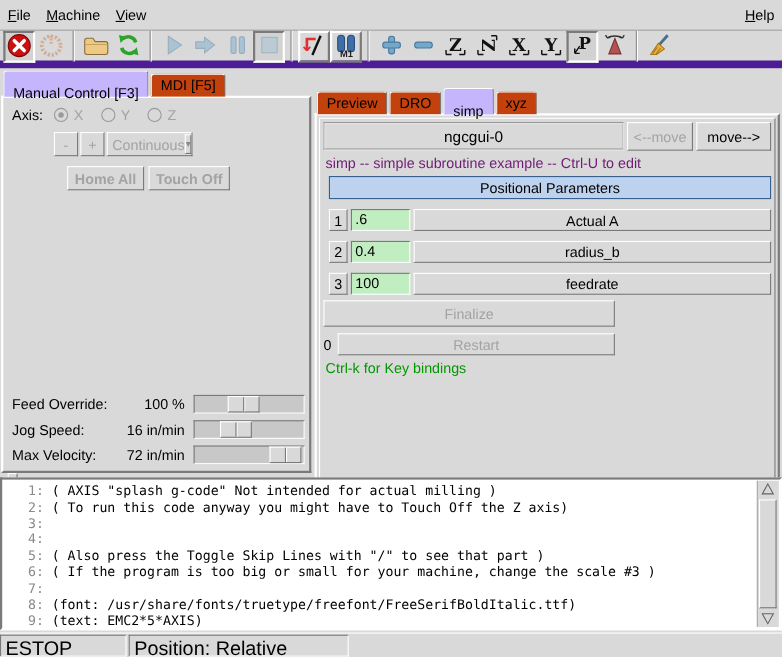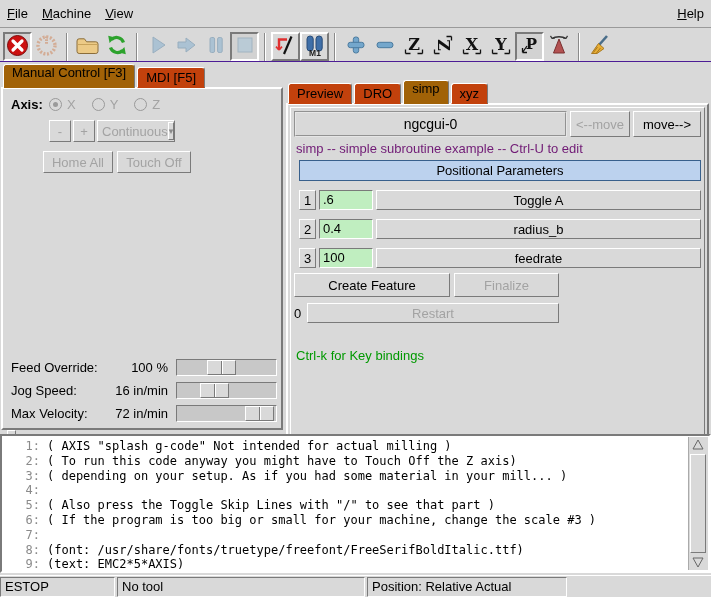--- a/index.html
+++ b/index.html
@@ -8,45 +8,45 @@
   .raised{border:1px solid;border-color:#ffffff #7a7a7a #7a7a7a #ffffff;}
   .sunken{border:1px solid;border-color:#7a7a7a #ffffff #ffffff #7a7a7a;}
   .sunken2{border:2px solid;border-color:#7a7a7a #ffffff #ffffff #7a7a7a;}
   .disabled-text{color:#a3a3a3;}
   
   #menubar{position:absolute;left:0;top:0;width:711px;height:27px;display:flex;align-items:center;border-bottom:1px solid #9a9a9a;background:#d9d9d9;}
   .mi{display:inline-block;padding:3px 7px;font-size:13px;}
   .mi::first-letter{text-decoration:underline;}
   #menu-spacer{flex:1;}
   
-  #toolbar{position:absolute;left:0;top:28px;width:711px;height:34px;display:flex;align-items:flex-end;padding-left:3px;box-sizing:border-box;border-bottom:1px solid #4c1d95;background:#d9d9d9;}
+  #toolbar{position:absolute;left:0;top:28px;width:711px;height:34px;display:flex;align-items:flex-start;padding-left:3px;box-sizing:border-box;border-bottom:7px solid #4c1d95;background:#d9d9d9;}
   .tbtn{width:29px;height:29px;display:flex;align-items:center;justify-content:center;box-sizing:border-box;background:transparent;}
   .tbtn.pressed{border:2px solid;border-color:#7a7a7a #ffffff #ffffff #7a7a7a;background:#d2d2d2;}
   .tbtn.boxed{border:2px solid;border-color:#ffffff #7a7a7a #7a7a7a #ffffff;}
   .tsep{width:0;height:28px;border-left:1px solid #8a8a8a;border-right:1px solid #ffffff;margin:0 5px;}
   .dith{opacity:.45;}
   
   #main{position:absolute;left:0;top:63px;width:711px;height:368px;}
   #left-panel{position:absolute;left:0;top:0;width:285px;height:368px;}
   #right-panel{position:absolute;left:285px;top:16px;width:426px;height:368px;}
   .tabrow{position:absolute;left:3px;top:1px;height:24px;display:flex;align-items:flex-end;gap:2px;z-index:3;}
   .tab{box-sizing:border-box;height:21px;padding:2px 8px 2px 8px;background:#c2410c;border:1px solid;border-color:#ffffff #7a7a7a transparent #ffffff;border-radius:3px 3px 0 0;font-size:13px;white-space:nowrap;}
-  .tab.active{height:24px;background:#a16207;padding-top:0;border-bottom:none;}
+  .tab.active{height:24px;background:#c4b5fd;padding-top:12px;border-bottom:none;}
   .panel-body{position:absolute;left:1px;top:24px;right:2px;bottom:1px;background:#d9d9d9;border:2px solid;border-color:#ffffff #7a7a7a #7a7a7a #ffffff;box-sizing:border-box;}
   
   .axis-row{display:flex;align-items:center;margin:8px 0 0 8px;}
-  .axis-label{font-weight:bold;width:38px;}
+  .axis-label{font-weight:normal;width:38px;}
   .radio-item{display:flex;align-items:center;margin-right:16px;color:#a3a3a3;}
   .radio{width:11px;height:11px;border-radius:50%;border:1px solid #9a9a9a;background:#d9d9d9;margin-right:5px;position:relative;}
   .radio.checked::after{content:"";position:absolute;left:3px;top:3px;width:5px;height:5px;border-radius:50%;background:#9a9a9a;}
   .jog-row{display:flex;align-items:center;margin:8px 0 0 46px;gap:2px;}
   .small-btn{width:22px;height:22px;display:flex;align-items:center;justify-content:center;background:#d9d9d9;box-sizing:border-box;}
   .combo{width:78px;height:22px;display:flex;align-items:center;box-sizing:border-box;background:#d9d9d9;padding-left:4px;}
   .combo-ind{margin-left:auto;width:14px;height:16px;display:flex;align-items:center;justify-content:center;background:#d9d9d9;border:1px solid;border-color:#fff #7a7a7a #7a7a7a #fff;font-size:9px;color:#8a8a8a;margin-right:2px;}
-  .home-row{display:flex;align-items:center;margin:9px 0 0 40px;gap:4px;}
+  .home-row{display:flex;align-items:center;margin:9px 0 0 58px;gap:4px;font-weight:bold;}
   .btn{background:#d9d9d9;box-sizing:border-box;display:flex;align-items:center;justify-content:center;font-size:13px;}
   .slider-block{position:absolute;left:0;right:4px;bottom:4px;}
   .slider-row{display:flex;align-items:center;height:21px;margin:2px 0 0 8px;}
   .slider-row .sl-label{flex:1;font-size:13px;}
   .slider-row .sl-value{width:70px;text-align:right;margin-right:8px;font-size:13px;}
   .trough{position:relative;width:101px;height:17px;background:#c8c8c8;border:1px solid;border-color:#7a7a7a #ffffff #ffffff #7a7a7a;box-sizing:border-box;}
   .shandle{position:absolute;top:0;width:29px;height:15px;background:#d9d9d9;border:1px solid;border-color:#ffffff #7a7a7a #7a7a7a #ffffff;box-sizing:border-box;}
   .shandle::after{content:"";position:absolute;left:13px;top:0;bottom:0;border-left:1px solid #7a7a7a;border-right:1px solid #ffffff;}
   
   .ngcgui{position:absolute;left:2px;top:2px;right:2px;height:330px;border:1px solid;border-color:#ffffff #7a7a7a #7a7a7a #ffffff;padding:3px;box-sizing:border-box;}
@@ -57,35 +57,35 @@
   .mid{display:flex;margin-top:1px;}
   .canvas-frame{width:265px;height:190px;box-sizing:border-box;background:#000;}
   .params{flex:1;margin-left:5px;display:flex;flex-direction:column;}
   .pheader{border:1px solid #38608c;background:#bcd2ee;text-align:center;font-size:13px;padding:2px 0;}
   .prow{display:flex;margin-top:9px;gap:3px;align-items:center;}
   .pnum{width:17px;height:20px;line-height:20px;text-align:center;background:#d9d9d9;box-sizing:border-box;}
   .pentry{width:54px;height:20px;line-height:18px;background:#c0eec0;padding:0 3px;box-sizing:border-box;font-size:13px;}
   .pname{flex:1;height:20px;line-height:20px;text-align:center;background:#d9d9d9;box-sizing:border-box;font-size:13px;}
   .feature-row{display:flex;width:265px;gap:4px;margin-top:5px;}
   .restart-row{display:flex;width:265px;margin-top:6px;align-items:center;}
-  .hint{color:#009900;font-size:13px;margin-top:25px;margin-left:2px;}
+  .hint{color:#009900;font-size:13px;margin-top:4px;margin-left:2px;}
   
   #grip{position:absolute;left:7px;top:430px;width:7px;height:6px;background:#d9d9d9;border:1px solid;border-color:#ffffff #7a7a7a #7a7a7a #ffffff;}
   
   #gcode-area{position:absolute;left:0;top:434px;width:711px;height:139px;background:#ffffff;border:2px solid;border-color:#7a7a7a #ffffff #ffffff #7a7a7a;box-sizing:border-box;overflow:hidden;}
   .gl{display:flex;height:14.8px;line-height:14.8px;font-family:"DejaVu Sans Mono",monospace;font-size:12px;white-space:pre;}
   .gn{width:38px;text-align:right;color:#8a8a8a;padding-right:7px;flex:none;}
   .gt{color:#000;}
   #gcode-lines{padding-top:3px;}
   #gscroll{position:absolute;right:1px;top:1px;width:19px;height:133px;background:#d9d9d9;border-left:1px solid #aaa;}
   .sb-arrow{position:absolute;left:1px;width:16px;height:15px;display:flex;align-items:center;justify-content:center;}
   .sb-thumb{position:absolute;left:1px;top:17px;bottom:17px;width:16px;background:#d9d9d9;border:1px solid;border-color:#ffffff #7a7a7a #7a7a7a #ffffff;box-sizing:border-box;}
   
   #statusbar{position:absolute;left:0;top:575px;width:711px;height:22px;display:flex;background:#d9d9d9;border-top:1px solid #ffffff;}
-  .scell{box-sizing:border-box;height:20px;margin:1px 2px 0 0;padding:1px 5px 0 4px;border:1px solid;border-color:#7a7a7a #ffffff #ffffff #7a7a7a;font-size:13px;}
+  .scell{box-sizing:border-box;height:20px;margin:1px 2px 0 0;padding:1px 5px 0 4px;border:1px solid;border-color:#7a7a7a #ffffff #ffffff #7a7a7a;font-size:18px;}
 </style>
 </head>
 <body>
 
 <div id="app">
 
   <div id="menubar">
     <span class="mi">File</span>
     <span class="mi">Machine</span>
     <span class="mi">View</span>
@@ -292,55 +292,54 @@
             <div class="btn raised mv-btn disabled-text">&lt;--move</div>
             <div class="btn raised mv-btn" style="width:68px;">move--&gt;</div>
           </div>
           <div class="desc">simp -- simple subroutine example -- Ctrl-U to edit</div>
           <div class="mid">
             <div class="params">
               <div class="pheader">Positional Parameters</div>
               <div class="prow">
                 <span class="pnum raised">1</span>
                 <span class="pentry sunken">.6</span>
-                <span class="pname raised">Toggle A</span>
+                <span class="pname raised">Actual A</span>
               </div>
               <div class="prow">
                 <span class="pnum raised">2</span>
                 <span class="pentry sunken">0.4</span>
                 <span class="pname raised">radius_b</span>
               </div>
               <div class="prow">
                 <span class="pnum raised">3</span>
                 <span class="pentry sunken">100</span>
                 <span class="pname raised">feedrate</span>
               </div>
             </div>
           </div>
           <div class="feature-row">
-            <div class="btn raised" style="width:156px;height:24px;">Create Feature</div>
             <div class="btn raised disabled-text" style="flex:1;height:24px;">Finalize</div>
           </div>
           <div class="restart-row">
             <span style="width:13px;">0</span>
             <div class="btn raised disabled-text" style="flex:1;height:20px;">Restart</div>
           </div>
           <div class="hint">Ctrl-k for Key bindings</div>
         </div>
       </div>
     </div>
   </div>
 
   <div id="grip"></div>
 
   <div id="gcode-area">
     <div id="gcode-lines">
       <div class="gl"><span class="gn">1:</span><span class="gt">( AXIS "splash g-code" Not intended for actual milling )</span></div>
       <div class="gl"><span class="gn">2:</span><span class="gt">( To run this code anyway you might have to Touch Off the Z axis)</span></div>
-      <div class="gl"><span class="gn">3:</span><span class="gt">( depending on your setup. As if you had some material in your mill... )</span></div>
+      <div class="gl"><span class="gn">3:</span></div>
       <div class="gl"><span class="gn">4:</span></div>
       <div class="gl"><span class="gn">5:</span><span class="gt">( Also press the Toggle Skip Lines with "/" to see that part )</span></div>
       <div class="gl"><span class="gn">6:</span><span class="gt">( If the program is too big or small for your machine, change the scale #3 )</span></div>
       <div class="gl"><span class="gn">7:</span><span class="gt"></span></div>
       <div class="gl"><span class="gn">8:</span><span class="gt">(font: /usr/share/fonts/truetype/freefont/FreeSerifBoldItalic.ttf)</span></div>
       <div class="gl"><span class="gn">9:</span><span class="gt">(text: EMC2*5*AXIS)</span></div>
     </div>
     <div id="gscroll">
       <div class="sb-arrow" style="top:0;">
           <svg width="12" height="11" viewBox="0 0 12 11">
@@ -351,17 +350,16 @@
       <div class="sb-arrow" style="bottom:0;">
           <svg width="12" height="11" viewBox="0 0 12 11">
             <polygon points="1,1 11,1 6,10" fill="#d9d9d9" stroke="#666"></polygon>
           </svg>
         </div>
     </div>
   </div>
 
   <div id="statusbar">
     <div class="scell" style="width:115px;">ESTOP</div>
-    <div class="scell" style="width:248px;">No tool</div>
     <div class="scell" style="width:200px;">Position: Relative Actual</div>
   </div>
 
 </div>
 
 </body></html>

